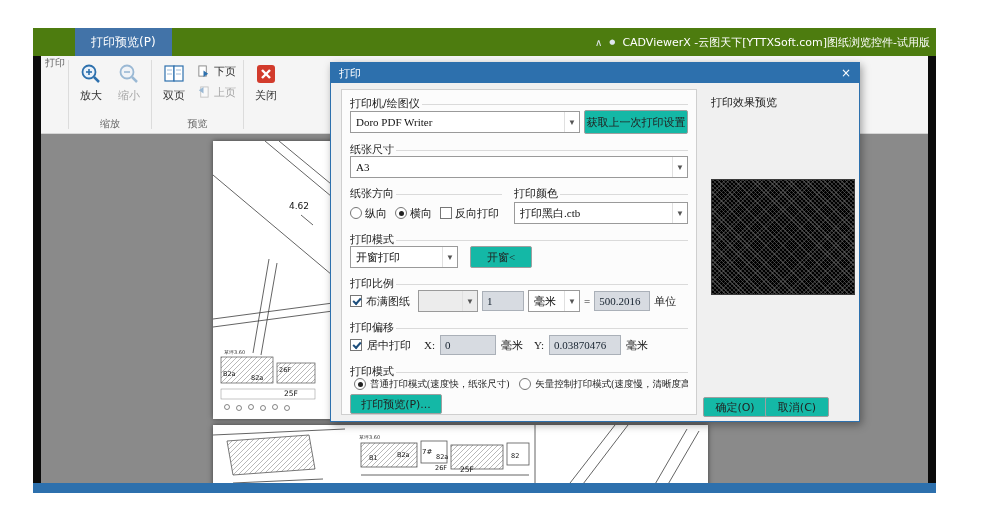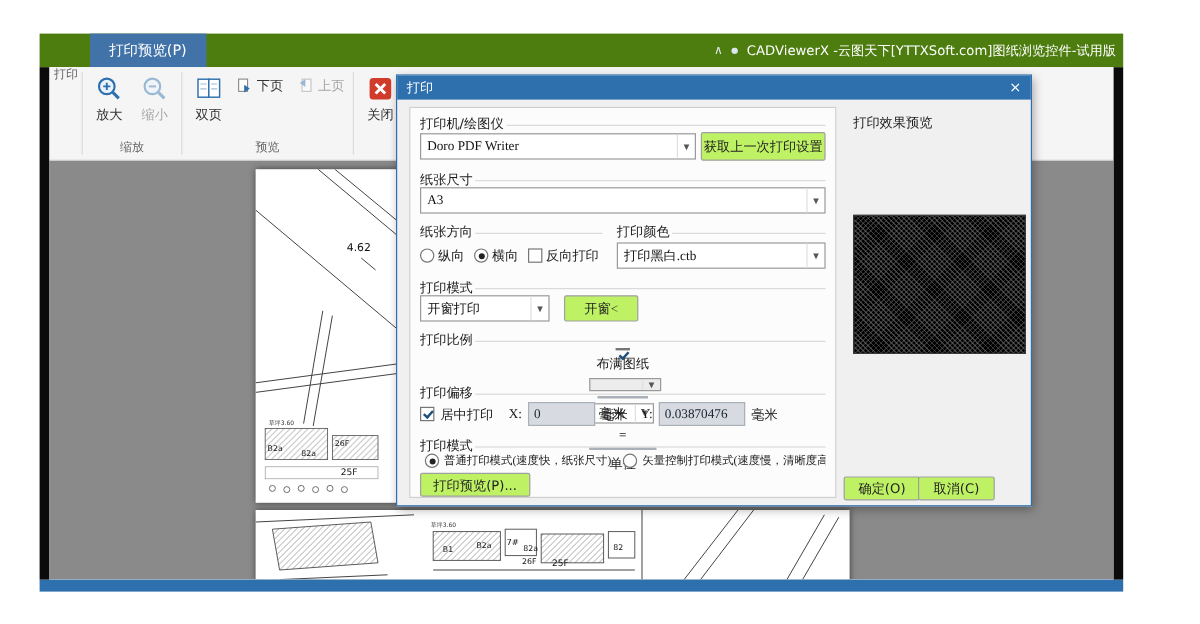--- a/index.html
+++ b/index.html
@@ -23,21 +23,21 @@
 
   
   .ribbon { position:absolute; left:0; right:0; top:0; height:78px; background:#f5f5f5; border-bottom:1px solid #d6d6d6; display:flex; align-items:stretch; padding-left:4px; }
   .rgroup { display:flex; flex-direction:column; }
   .rbuttons { flex:1; display:flex; align-items:flex-start; padding-top:3px; }
   .rlabel { height:16px; text-align:center; font-size:10px; color:#666; line-height:14px; }
   .rsep { width:1px; background:#dcdcdc; margin:4px 3px; }
   .bigbtn { width:38px; display:flex; flex-direction:column; align-items:center; gap:2px; padding-top:3px; font-size:11px; color:#333; cursor:default; }
   .bigbtn.disabled { color:#a5a5a5; }
   .bigbtn svg { width:24px; height:24px; }
-  .stack { display:flex; justify-content:flex-start; padding-top:4px; gap:4px; }
+  .stack { display:flex; flex-direction:column; justify-content:flex-start; padding-top:4px; gap:4px; }
   .smallbtn { display:flex; align-items:center; gap:4px; font-size:11px; color:#333; padding:1px 4px; }
   .smallbtn.disabled { color:#a5a5a5; }
   .smallbtn svg { width:13px; height:13px; }
 
   
   .canvas { position:absolute; left:0; right:0; top:78px; bottom:0; background:#8a8a8a; overflow:hidden; }
   .page { position:absolute; background:#fff; box-shadow:0 0 5px rgba(0,0,0,.55); }
   .page1 { left:172px; top:7px; width:495px; height:278px; }
   .page2 { left:172px; top:291px; width:495px; height:80px; }
   .page svg { display:block; width:100%; height:100%; }
@@ -51,21 +51,21 @@
   .sect { position:absolute; left:8px; right:8px; display:flex; align-items:center; gap:2px; font-size:11px; color:#1a1a1a; white-space:nowrap; }
   .sect .line { flex:1; height:1px; background:#dadada; margin-top:1px; }
   .row { position:absolute; left:8px; right:8px; display:flex; align-items:center; white-space:nowrap;font-family:Liberation Serif, serif; }
 
   .combo { height:22px; background:#fff; border:1px solid #9a9a9a; display:flex; align-items:center; font-size:11px; color:#111; padding-left:5px; }
   .combo .arr { margin-left:auto; width:15px; align-self:stretch; display:flex; align-items:center; justify-content:center; font-size:8px; color:#555; border-left:1px solid #e0e0e0; }
   .combo.disabled { background:#ececec; color:#999; }
 
   .ginput { height:20px; background:#d7dbe1; border:1px solid #aab0b8; font-size:11px; color:#15212e; display:flex; align-items:center; padding:0 4px; overflow:hidden; }
 
-  .btn { background:#bef264; border:1px solid #9f9f9f; border-radius:2px; font-size:11px; color:#222; display:flex; align-items:center; justify-content:center; cursor:default; }
+  .btn { background:#14b8a6; border:1px solid #9f9f9f; border-radius:2px; font-size:11px; color:#222; display:flex; align-items:center; justify-content:center; cursor:default; }
 
   .radio { width:12px; height:12px; min-width:12px; border:1px solid #767676; border-radius:50%; background:#fff; position:relative; display:inline-block; }
   .radio.on::after { content:''; position:absolute; left:2.5px; top:2.5px; width:5px; height:5px; border-radius:50%; background:#222; }
   .check { width:12px; height:12px; min-width:12px; border:1px solid #767676; background:#fff; position:relative; display:inline-block; }
   .check.on::after { content:''; position:absolute; left:2px; top:2px; width:6px; height:3px; border-left:2px solid #1d4f7d; border-bottom:2px solid #1d4f7d; transform:rotate(-48deg); }
   .lbl { font-size:11px; color:#1a1a1a; }
 
   .pv-label { position:absolute; left:380px; top:32px; font-size:11px; color:#1a1a1a; }
   .pv-box { position:absolute; left:380px; top:116px; width:144px; height:116px; background:#000; border:1px solid #3a3a3a;
     background-image: repeating-linear-gradient(45deg, rgba(110,110,110,.55) 0 1px, transparent 1px 3px),
@@ -327,21 +327,21 @@
         <span>开窗打印</span>
         <span class="arr">▼</span>
       </div>
       <div class="btn" style="width:62px; height:22px;">开窗&lt;</div>
     </div>
 
     <div class="sect" style="top:186px">
       <span>打印比例</span>
         <span class="line"></span>
     </div>
-    <div class="row" style="top:200px; height:22px; gap:4px;flex-direction:column;">
+    <div class="row" style="top:200px; height:22px; gap:4px;">
       <span class="check on"></span>
       <span class="lbl">布满图纸</span>
       <div class="combo disabled" style="width:60px; margin-left:4px;">
         <span></span>
           <span class="arr">▼</span>
       </div>
       <div class="ginput" style="width:42px">1</div>
       <div class="combo" style="width:52px">
         <span>毫米</span>
         <span class="arr">▼</span>

